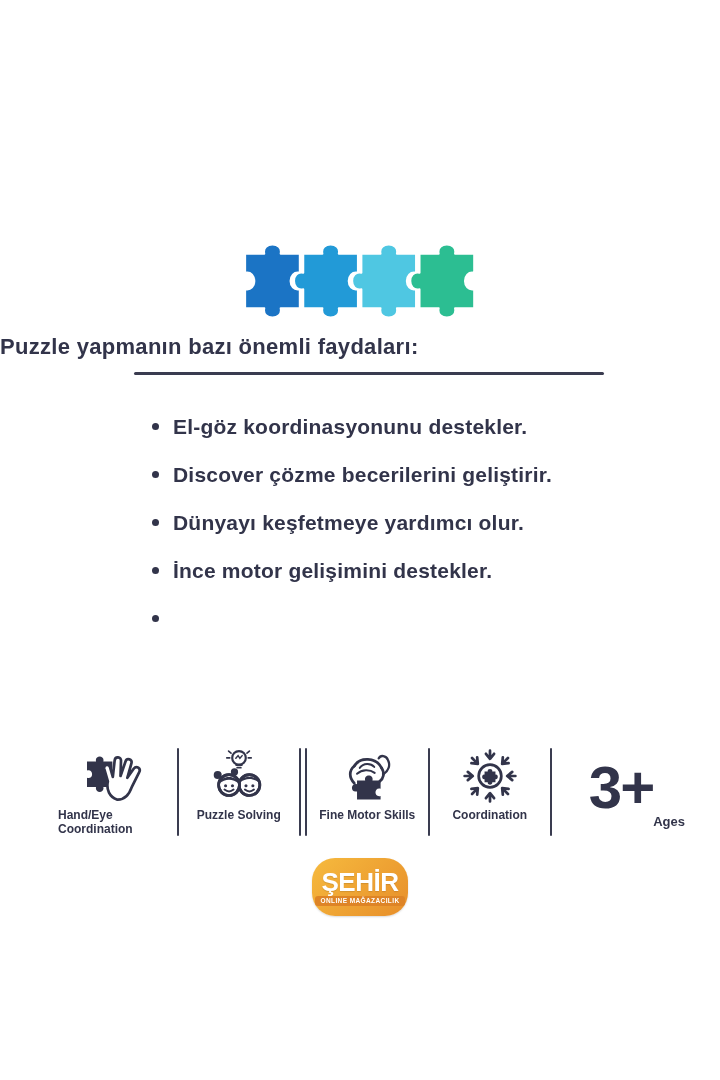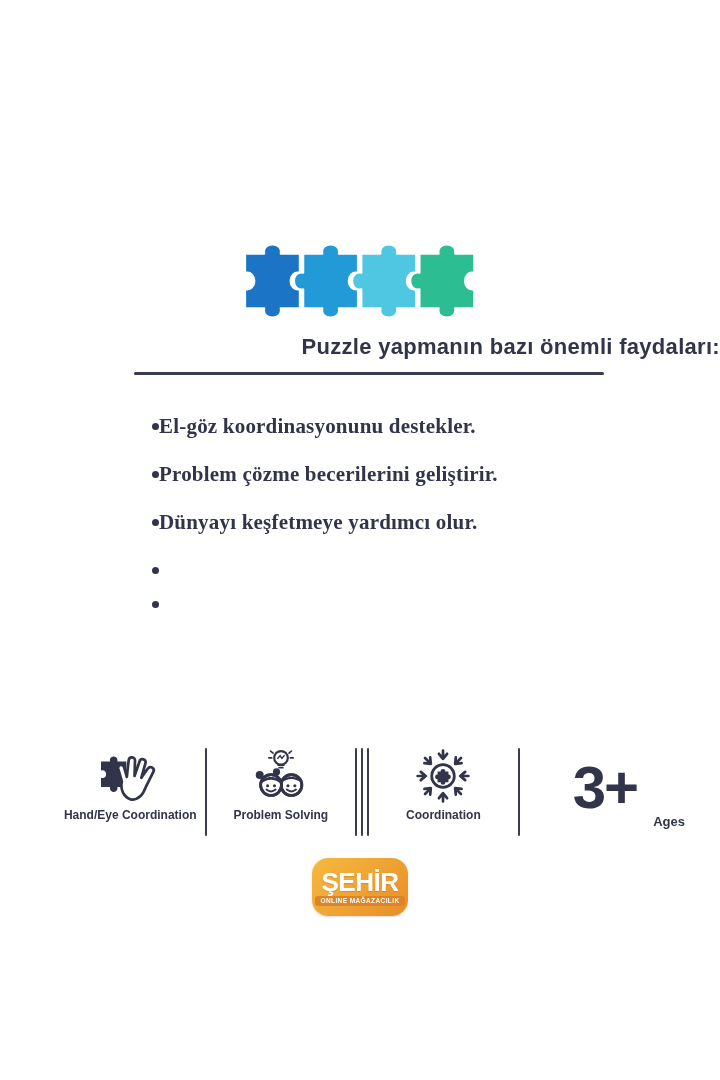--- a/index.html
+++ b/index.html
@@ -24,41 +24,40 @@
   
   .puzzle-banner{
     position:absolute;top:238px;left:50%;transform:translateX(-50%);
     width:238px;height:86px;
   }
   .puzzle-banner svg{width:100%;height:100%;display:block;}
 
   
   .page-title{
     position:absolute;top:334px;left:0;width:100%;
-    text-align:right;
+    text-align:left;
     font-size:22px;font-weight:bold;letter-spacing:.3px;
     color:var(--ink);
   }
   .title-rule{
     position:absolute;top:372px;left:134px;width:470px;height:2.5px;
     background:var(--divider);border-radius:2px;
   }
 
   
   .benefits{
     position:absolute;top:409px;left:152px;width:440px;
     list-style:none;
   }
   .benefits li{
-    display:flex;gap:0;
+    display:flex;gap:14px;
     font-size:21px;font-weight:600;letter-spacing:.2px;
     line-height:35px;
     margin-bottom:13px;
     color:var(--ink);
-    font-family:Liberation Serif, serif;
   }
   .benefits .dot{
     flex:0 0 auto;width:7px;height:7px;border-radius:50%;
     background:var(--ink);margin-top:14px;
   }
   .benefit-text.narrow{max-width:334px;}
 
   
   .features-row{
     position:absolute;top:746px;left:58px;width:630px;height:92px;
@@ -84,21 +83,21 @@
     color:var(--ink);
   }
   .age-label{
     font-size:13px;font-weight:bold;color:var(--ink);
     align-self:flex-end;margin-right:3px;margin-top:-6px;
   }
 
   
   .brand-logo{
     position:absolute;top:858px;left:50%;transform:translateX(-50%);
-    width:96px;height:58px;border-radius:16px;
+    width:96px;height:58px;border-radius:23px;
     background:linear-gradient(135deg,var(--brand-from) 0%,var(--brand-to) 100%);
     display:flex;flex-direction:column;align-items:center;justify-content:center;
     box-shadow:0 1px 2px rgba(0,0,0,.15);
   }
   .brand-name{
     color:#fff;font-size:26px;font-weight:bold;letter-spacing:-.5px;line-height:26px;
     text-shadow:0 1px 1px rgba(0,0,0,.12);
   }
   .brand-tagline{
     margin-top:1px;background:var(--brand-band);color:#fff;
@@ -125,28 +124,29 @@
   <h1 class="page-title">Puzzle yapmanın bazı önemli faydaları:</h1>
   <div class="title-rule"></div>
 
   <ul class="benefits">
     <li>
       <span class="dot"></span>
       <span class="benefit-text">El-göz koordinasyonunu destekler.</span>
     </li>
     <li>
       <span class="dot"></span>
-      <span class="benefit-text">Problem çözme becerilerini geliştirir.</span>
+      <span class="benefit-text">Discover çözme becerilerini geliştirir.</span>
     </li>
     <li>
       <span class="dot"></span>
       <span class="benefit-text">Dünyayı keşfetmeye yardımcı olur.</span>
     </li>
     <li>
       <span class="dot"></span>
+      <span class="benefit-text">İnce motor gelişimini destekler.</span>
     </li>
     <li>
       <span class="dot"></span>
     </li>
   </ul>
 
   <div class="features-row">
 
     <div class="feature">
       <div class="art">
@@ -178,28 +178,44 @@
           <circle cx="27" cy="42" r="11.5" fill="#ffffff" stroke="currentColor" stroke-width="3"></circle>
           <path fill="currentColor" d="M16,40.5 C16.5,30.5 37.5,30.5 38,40.5 C31,34.5 23,34.5 16,40.5 Z"></path>
           <circle cx="27" cy="42" r="11.5" fill="none" stroke="currentColor" stroke-width="3"></circle>
           <circle cx="14.5" cy="31" r="4.4" fill="currentColor"></circle>
           <circle cx="33" cy="27.5" r="4" fill="currentColor"></circle>
           <circle cx="23.2" cy="42.8" r="1.7" fill="currentColor"></circle>
           <circle cx="30.8" cy="42.8" r="1.7" fill="currentColor"></circle>
           <path d="M22,47 Q27,51 32,47" fill="none" stroke="currentColor" stroke-width="2.2" stroke-linecap="round"></path>
         </svg>
       </div>
-      <div class="feature-label">Problem Solving</div>
-    </div>
-
-    <div class="vsep"></div>
-
-
-    <div class="vsep"></div>
-
+      <div class="feature-label">Puzzle Solving</div>
+    </div>
+
+    <div class="vsep"></div>
+
+
+    <div class="vsep"></div>
+
+    <div class="feature">
+      <div class="art">
+        <svg viewBox="0 0 76 64" aria-hidden="true">
+          <path fill="currentColor" d="M27,37 L36,37 C34,29.5 46,29.5 44,37 L53,37 L53,46 C45.5,44 45.5,56 53,54 L53,58 L27,58 L27,49 C19.5,51 19.5,39 27,41 Z"></path>
+          <g fill="none" stroke="currentColor" stroke-linecap="round">
+            <path d="M24,40 C18,34 18,26 24,21" stroke-width="3"></path>
+            <path d="M24,21 C30,11 48,11 54,23" stroke-width="3"></path>
+            <path d="M54,23 C58,29 56,35 52,38" stroke-width="3"></path>
+            <path d="M30,23 C34,17.5 42,17.5 46,22" stroke-width="2.2"></path>
+            <path d="M27,29.5 C32.5,24.5 41,24.5 46.5,28.5" stroke-width="2.2"></path>
+            <path d="M56,30 C62,26 64,20 61,14 C59,9.5 53,8.5 51,12.5" stroke-width="2.6"></path>
+          </g>
+        </svg>
+      </div>
+      <div class="feature-label">Fine Motor Skills</div>
+    </div>
 
     <div class="vsep"></div>
 
     <div class="feature">
       <div class="art">
         <svg viewBox="0 0 76 64" aria-hidden="true">
           <circle cx="38" cy="32" r="12.5" fill="none" stroke="currentColor" stroke-width="3"></circle>
           <path fill="currentColor" d="M32,27 L35.5,27 C34.8,23.5 41.2,23.5 40.5,27 L44,27 L44,30.5 C47.5,29.8 47.5,36.2 44,35.5 L44,39 L40.5,39 C41.2,42.5 34.8,42.5 35.5,39 L32,39 L32,35.5 C28.5,36.2 28.5,29.8 32,30.5 Z"></path>
           <g stroke="currentColor" stroke-width="3" fill="none" stroke-linecap="round" stroke-linejoin="round">
             <path d="M38,4 L38,12 M33.5,7.5 L38,13 L42.5,7.5"></path>

